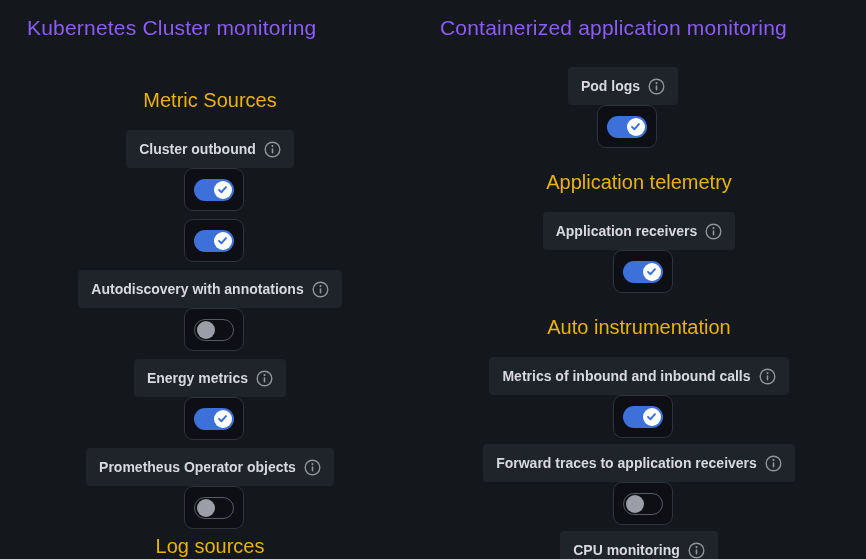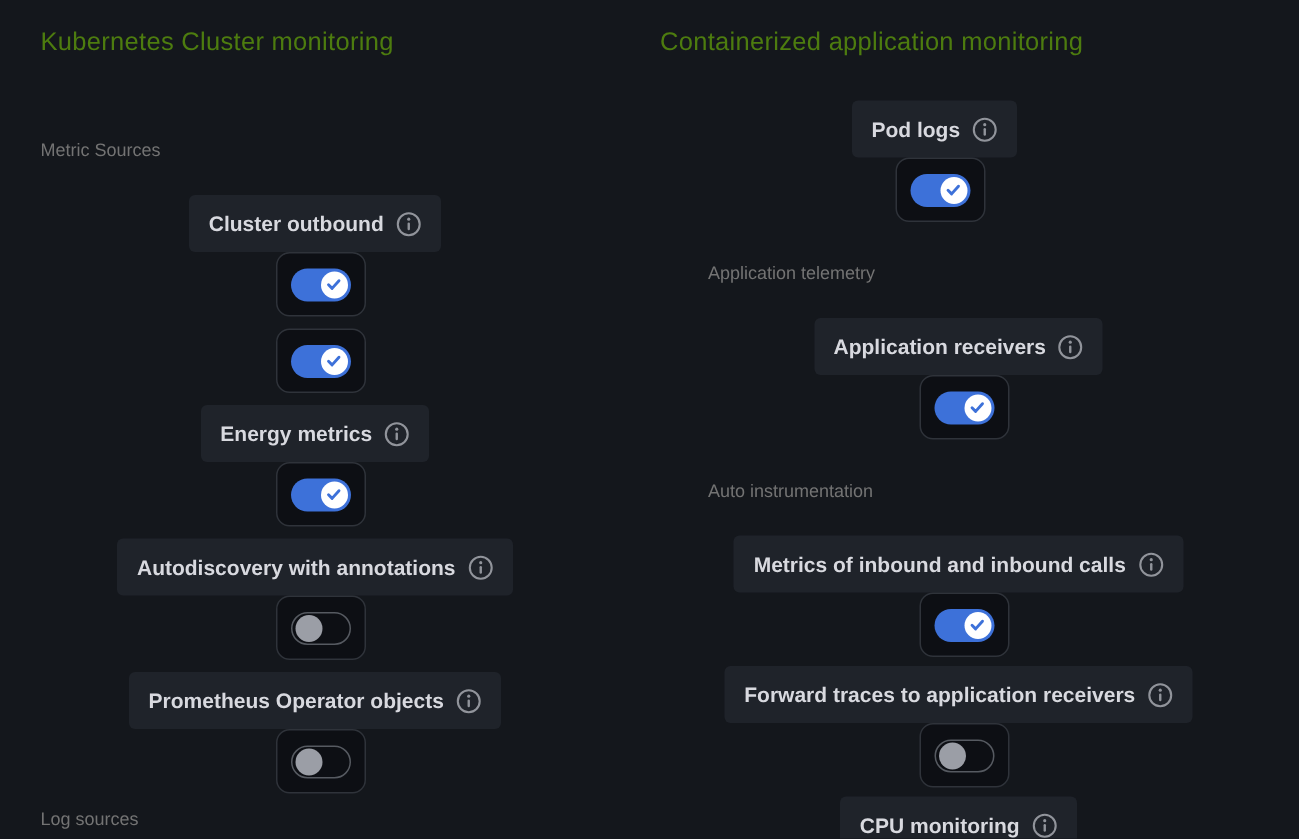--- a/index.html
+++ b/index.html
@@ -7,27 +7,27 @@
   body {
     width: 866px; height: 559px;
     background: #14171c;
     font-family: "Liberation Sans", sans-serif;
     overflow: hidden;
   }
   .page { display: flex; padding: 13px 0 0 27px; gap: 47px; }
   .col { width: 366px; flex-shrink: 0; }
 
   .page-title {
-    margin: 0; font-size: 17px; font-weight: 500;
-    color: #4d7c0f; line-height: 30px; white-space: nowrap;
+    margin: 0; font-size: 21px; font-weight: 500;
+    color: #8b5cf6; line-height: 30px; white-space: nowrap;
     letter-spacing: 0.2px;
   }
   .section-heading {
-    margin: 0 0 20px 0; font-size: 12px; font-weight: 500;
-    color: #737373; line-height: 19px;
+    margin: 0 0 20px 0; font-size: 20px; font-weight: 500;
+    color: #eab308; line-height: 19px; text-align: center;
   }
   .mt-48 { margin-top: 48px; }
   .mt-25 { margin-top: 25px; margin-left: 32px; }
   .mt-24 { margin-top: 24px; }
   .mt-22 { }
 
   .row { display: flex; align-items: center; margin-bottom: 8px; flex-direction: column; }
   .tight .row { margin-bottom: 6px; }
 
   .bar {
@@ -112,56 +112,56 @@
     <path d="M2.2 6.4 L4.8 9 L9.8 3.4" stroke="#3d71d9" stroke-width="2.1" stroke-linecap="round" stroke-linejoin="round"></path>
   </svg>
 </span>
               </span>
             </span>
         </button>
       </div>
 
       <div class="row">
         <div class="bar">
+          <span class="label">Autodiscovery with annotations</span>
+          <span class="info">
+  <svg viewBox="0 0 17 17" fill="none">
+    <circle cx="8.5" cy="8.5" r="7.3" stroke="#91949b" stroke-width="1.4"></circle>
+    <circle cx="8.5" cy="5.1" r="1.05" fill="#91949b"></circle>
+    <rect x="7.7" y="7.3" width="1.6" height="5.2" rx="0.8" fill="#91949b"></rect>
+  </svg>
+</span>
+        </div>
+        <button class="toggle-box off">
+          <span class="pill">
+              <span class="knob"></span>
+            </span>
+        </button>
+      </div>
+
+      <div class="row">
+        <div class="bar">
           <span class="label">Energy metrics</span>
           <span class="info">
   <svg viewBox="0 0 17 17" fill="none">
     <circle cx="8.5" cy="8.5" r="7.3" stroke="#91949b" stroke-width="1.4"></circle>
     <circle cx="8.5" cy="5.1" r="1.05" fill="#91949b"></circle>
     <rect x="7.7" y="7.3" width="1.6" height="5.2" rx="0.8" fill="#91949b"></rect>
   </svg>
 </span>
         </div>
         <button class="toggle-box on">
           <span class="pill">
               <span class="knob">
                 <span class="check">
   <svg viewBox="0 0 12 12" fill="none">
     <path d="M2.2 6.4 L4.8 9 L9.8 3.4" stroke="#3d71d9" stroke-width="2.1" stroke-linecap="round" stroke-linejoin="round"></path>
   </svg>
 </span>
               </span>
-            </span>
-        </button>
-      </div>
-
-      <div class="row">
-        <div class="bar">
-          <span class="label">Autodiscovery with annotations</span>
-          <span class="info">
-  <svg viewBox="0 0 17 17" fill="none">
-    <circle cx="8.5" cy="8.5" r="7.3" stroke="#91949b" stroke-width="1.4"></circle>
-    <circle cx="8.5" cy="5.1" r="1.05" fill="#91949b"></circle>
-    <rect x="7.7" y="7.3" width="1.6" height="5.2" rx="0.8" fill="#91949b"></rect>
-  </svg>
-</span>
-        </div>
-        <button class="toggle-box off">
-          <span class="pill">
-              <span class="knob"></span>
             </span>
         </button>
       </div>
 
       <div class="row">
         <div class="bar">
           <span class="label">Prometheus Operator objects</span>
           <span class="info">
   <svg viewBox="0 0 17 17" fill="none">
     <circle cx="8.5" cy="8.5" r="7.3" stroke="#91949b" stroke-width="1.4"></circle>

